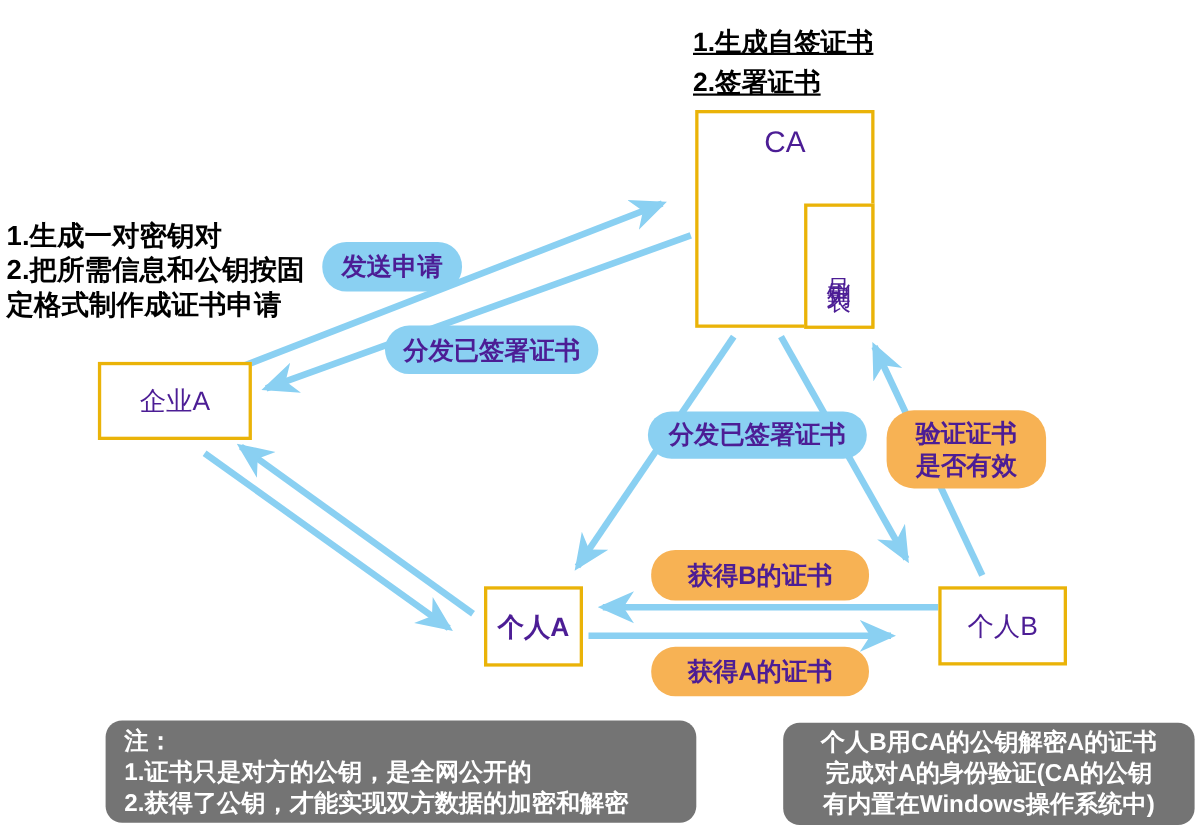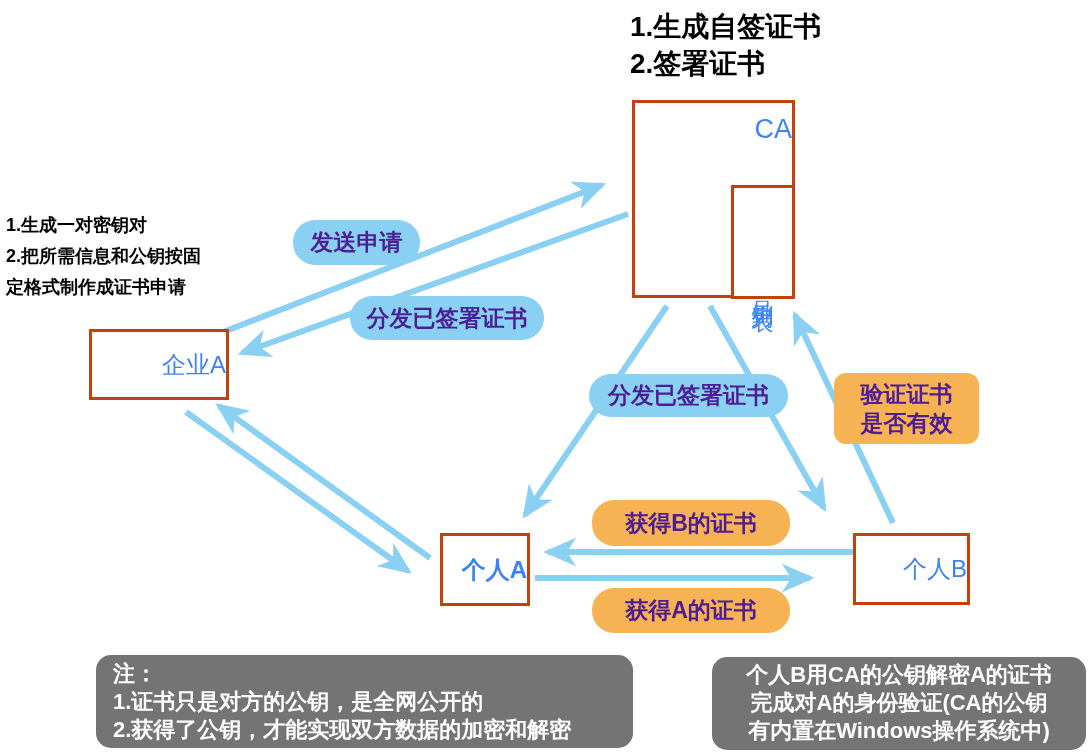--- a/index.html
+++ b/index.html
@@ -3,34 +3,34 @@
 <meta charset="utf-8">
 <style>
   html,body{margin:0;padding:0;background:#fff;}
   .stage{
     position:relative;width:1088px;height:752px;background:#ffffff;overflow:hidden;
     font-family:"Liberation Sans",sans-serif;color:#000;
   }
   .stage *{box-sizing:border-box;}
   .arrows{position:absolute;left:0;top:0;width:1088px;height:752px;}
   .node{
-    position:absolute;background:#fff;border:3px solid #c2410c;
-    display:flex;align-items:center;justify-content:flex-end;
-    font-size:24px;font-weight:400;color:#3b82f6;
+    position:absolute;background:#fff;border:3px solid #eab308;
+    display:flex;align-items:center;justify-content:center;
+    font-size:24px;font-weight:400;color:#4c1d95;
   }
   .node.ca{align-items:flex-start;padding-top:11px;font-size:27px;}
   .node.revocation{
     font-size:22px;letter-spacing:3px;line-height:1.05;
     writing-mode:vertical-rl;text-orientation:upright;
   }
   .annotation{
     position:absolute;font-weight:700;color:#000;white-space:pre-line;
   }
-  .annotation.top{left:630px;top:8px;font-size:28px;line-height:37px;}
-  .annotation.left{left:6px;top:210px;font-size:18px;line-height:31px;}
+  .annotation.top{left:630px;top:20px;font-size:24px;line-height:37px;text-decoration:underline;}
+  .annotation.left{left:6px;top:200px;font-size:25px;line-height:31px;}
   .bubble{
     position:absolute;display:flex;align-items:center;justify-content:center;
     color:#4c1d95;font-weight:700;font-size:23px;text-align:center;
     border-radius:22px;white-space:pre-line;line-height:29px;
   }
   .bubble.blue{background:#8AD0F2;}
   .bubble.orange{background:#F7B254;}
   .note{
     position:absolute;background:#747474;color:#fff;font-weight:700;
     border-radius:15px;font-size:22px;line-height:28px;white-space:pre-line;
@@ -80,21 +80,21 @@
   <div class="node" style="left:440px;top:533px;width:90px;height:73px;font-weight:bold;">
     <span>个人A</span>
   </div>
   <div class="node" style="left:853px;top:533px;width:117px;height:72px;">
     <span>个人B</span>
   </div>
 
   <div class="bubble blue" style="left:293px;top:220px;width:127px;height:45px;">发送申请</div>
   <div class="bubble blue" style="left:350px;top:296px;width:194px;height:44px;">分发已签署证书</div>
   <div class="bubble blue" style="left:589px;top:374px;width:199px;height:43px;">分发已签署证书</div>
-  <div class="bubble orange" style="left:834px;top:373px;width:145px;height:71px;border-radius:12px;">验证证书
+  <div class="bubble orange" style="left:806px;top:373px;width:145px;height:71px;border-radius:25px;">验证证书
 是否有效</div>
   <div class="bubble orange" style="left:592px;top:500px;width:198px;height:46px;">获得B的证书</div>
   <div class="bubble orange" style="left:592px;top:588px;width:198px;height:45px;">获得A的证书</div>
 
   <div class="note left-note">注：
 1.证书只是对方的公钥，是全网公开的
 2.获得了公钥，才能实现双方数据的加密和解密</div>
   <div class="note right-note">个人B用CA的公钥解密A的证书
 完成对A的身份验证(CA的公钥
 有内置在Windows操作系统中)</div>

